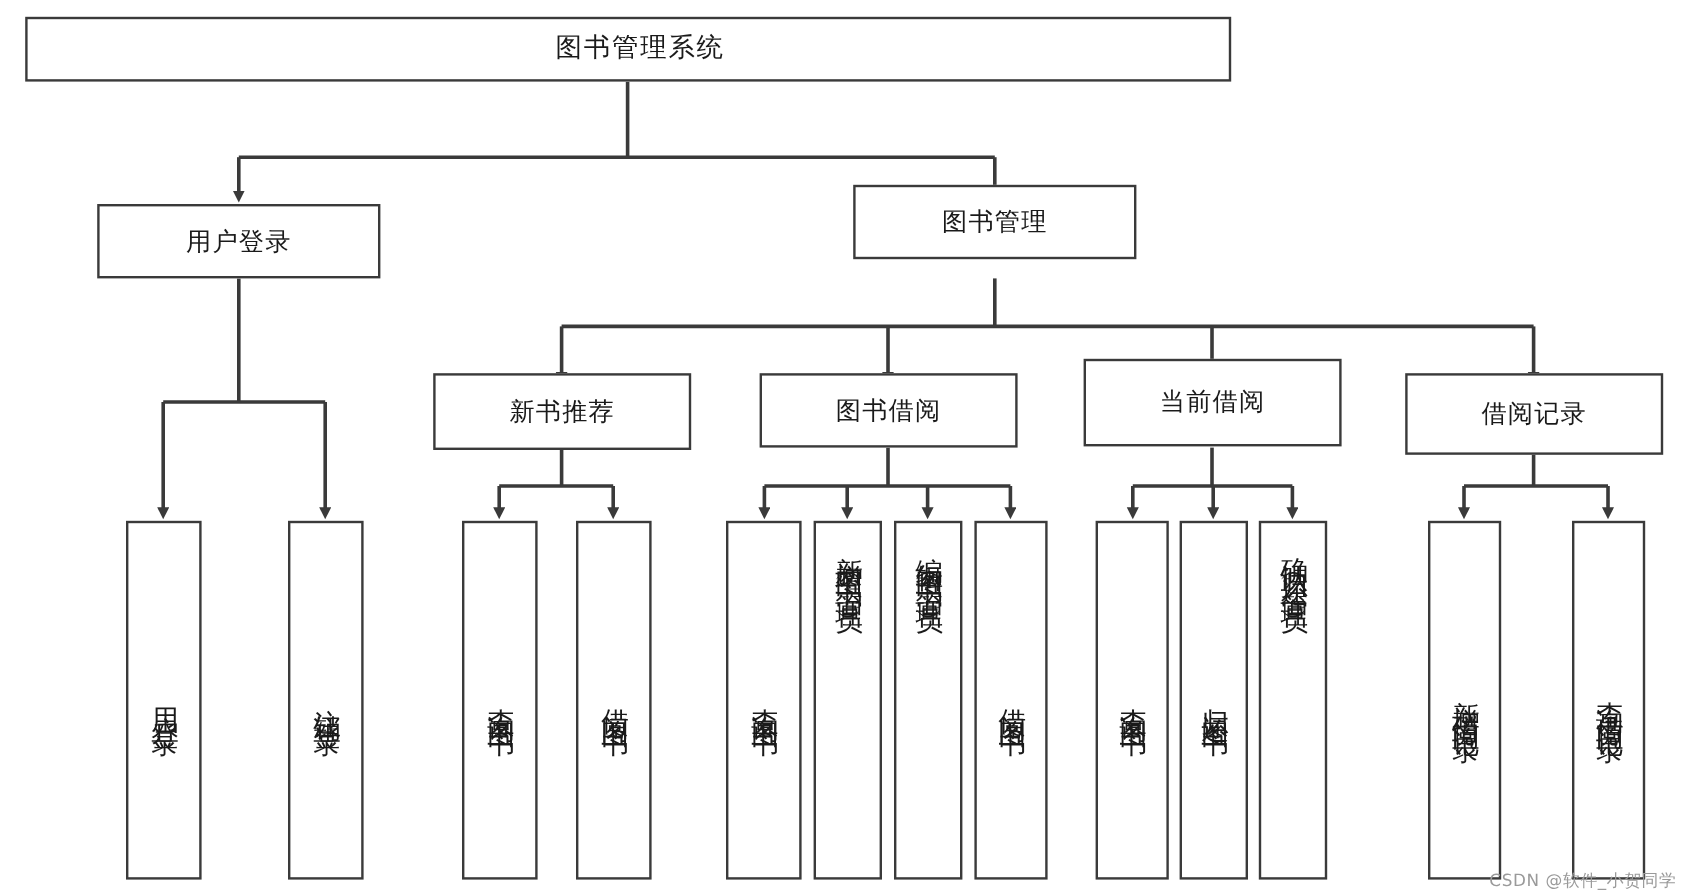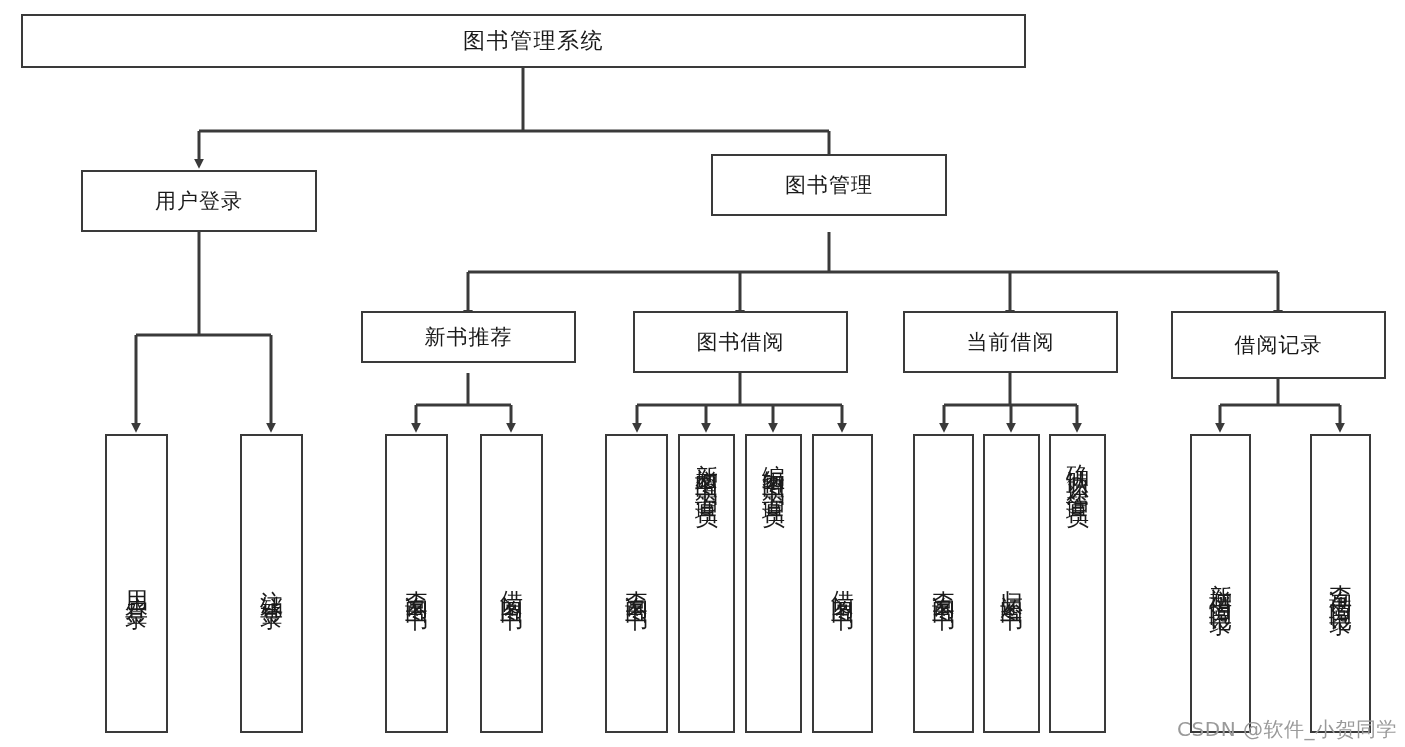--- a/index.html
+++ b/index.html
@@ -50,21 +50,21 @@
   }
   .node.v.mid{
     align-items:center;
     padding-top:0;
   }
 
   .watermark{
     position:absolute;
     right:8px;
     bottom:4px;
-    font-size:20px;
+    font-size:14px;
     color:#9a9a9a;
     letter-spacing:0.5px;
     white-space:nowrap;
     z-index:5;
     font-family:"DejaVu Sans","Liberation Sans",sans-serif;
   }
 </style>
 </head>
 <body>
 
@@ -124,27 +124,27 @@
     <span class="lbl">图书管理系统</span>
   </div>
 
   <div class="node h" style="left:81px;top:170px;width:236px;height:62px;">
     <span class="lbl">用户登录</span>
   </div>
   <div class="node h" style="left:711px;top:154px;width:236px;height:62px;">
     <span class="lbl">图书管理</span>
   </div>
 
-  <div class="node h" style="left:361px;top:311px;width:215px;height:52px;">
+  <div class="node h" style="left:361px;top:311px;width:215px;height:64px;">
     <span class="lbl">新书推荐</span>
   </div>
   <div class="node h" style="left:633px;top:311px;width:215px;height:62px;">
     <span class="lbl">图书借阅</span>
   </div>
-  <div class="node h" style="left:903px;top:311px;width:215px;height:62px;">
+  <div class="node h" style="left:903px;top:299px;width:215px;height:73px;">
     <span class="lbl">当前借阅</span>
   </div>
   <div class="node h" style="left:1171px;top:311px;width:215px;height:68px;">
     <span class="lbl">借阅记录</span>
   </div>
 
   <div class="node v mid" style="left:105px;top:434px;width:63px;height:299px;">
     <span class="lbl">用户登录</span>
   </div>
   <div class="node v mid" style="left:240px;top:434px;width:63px;height:299px;">

